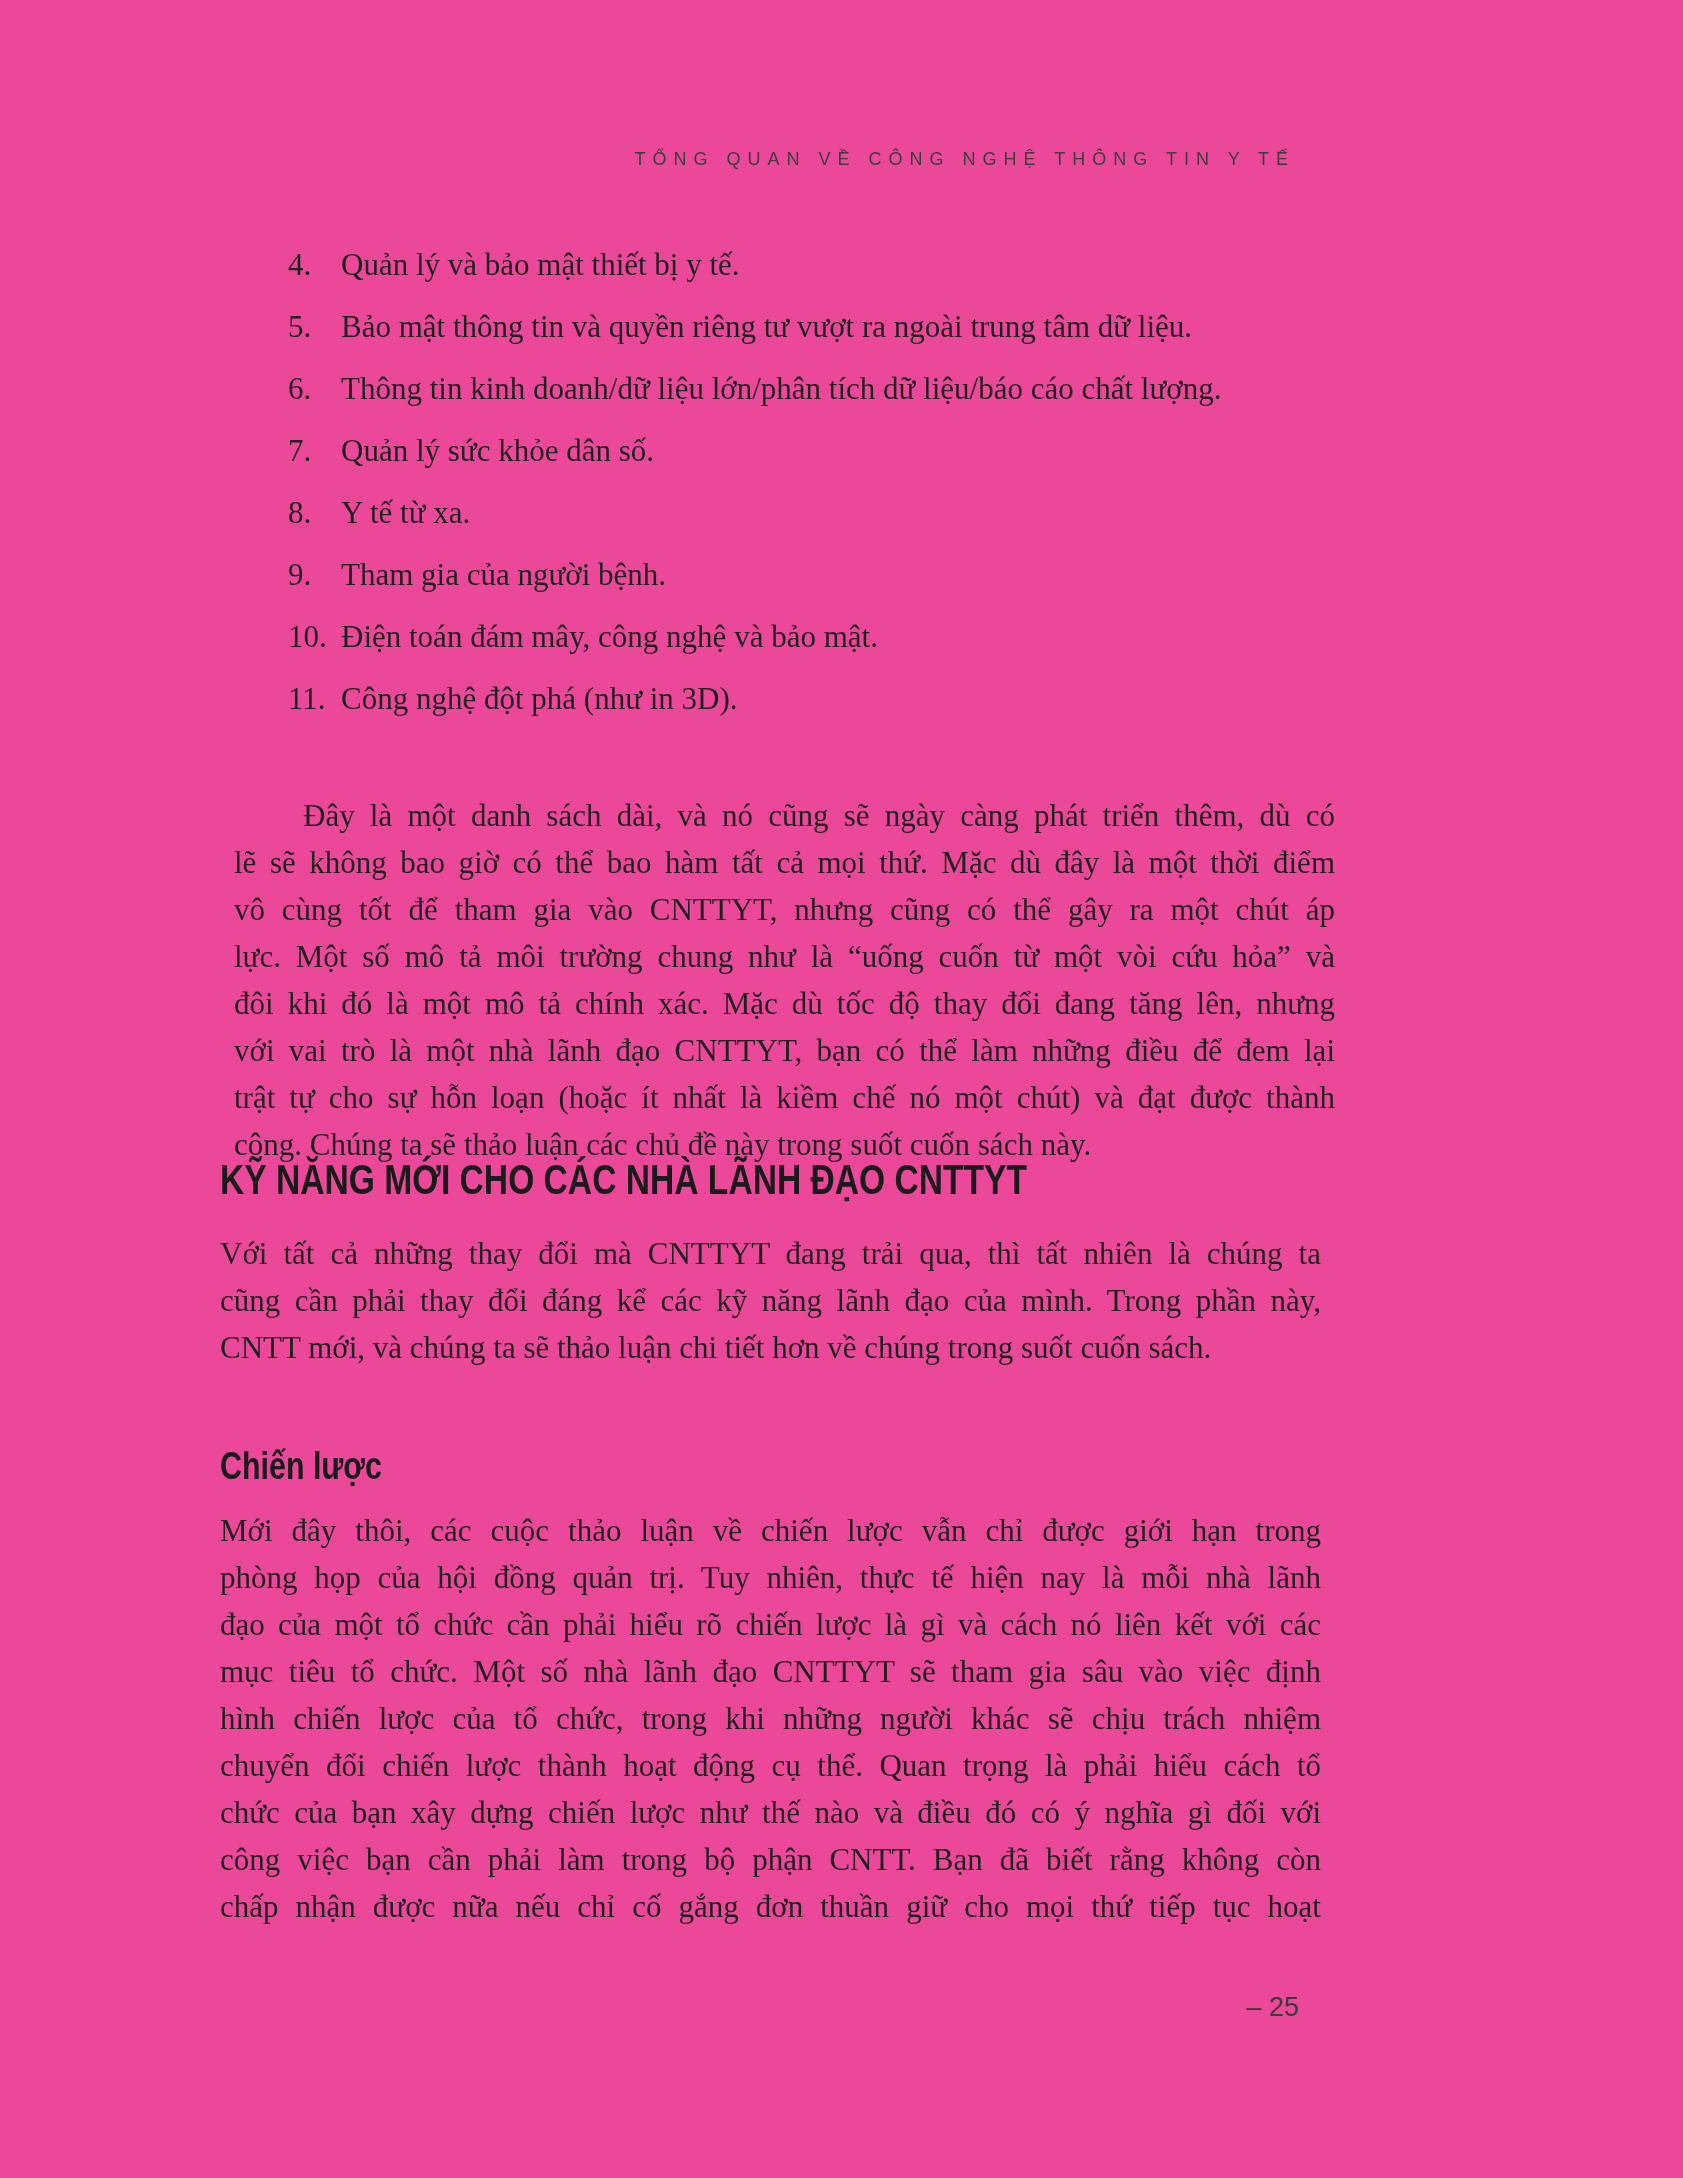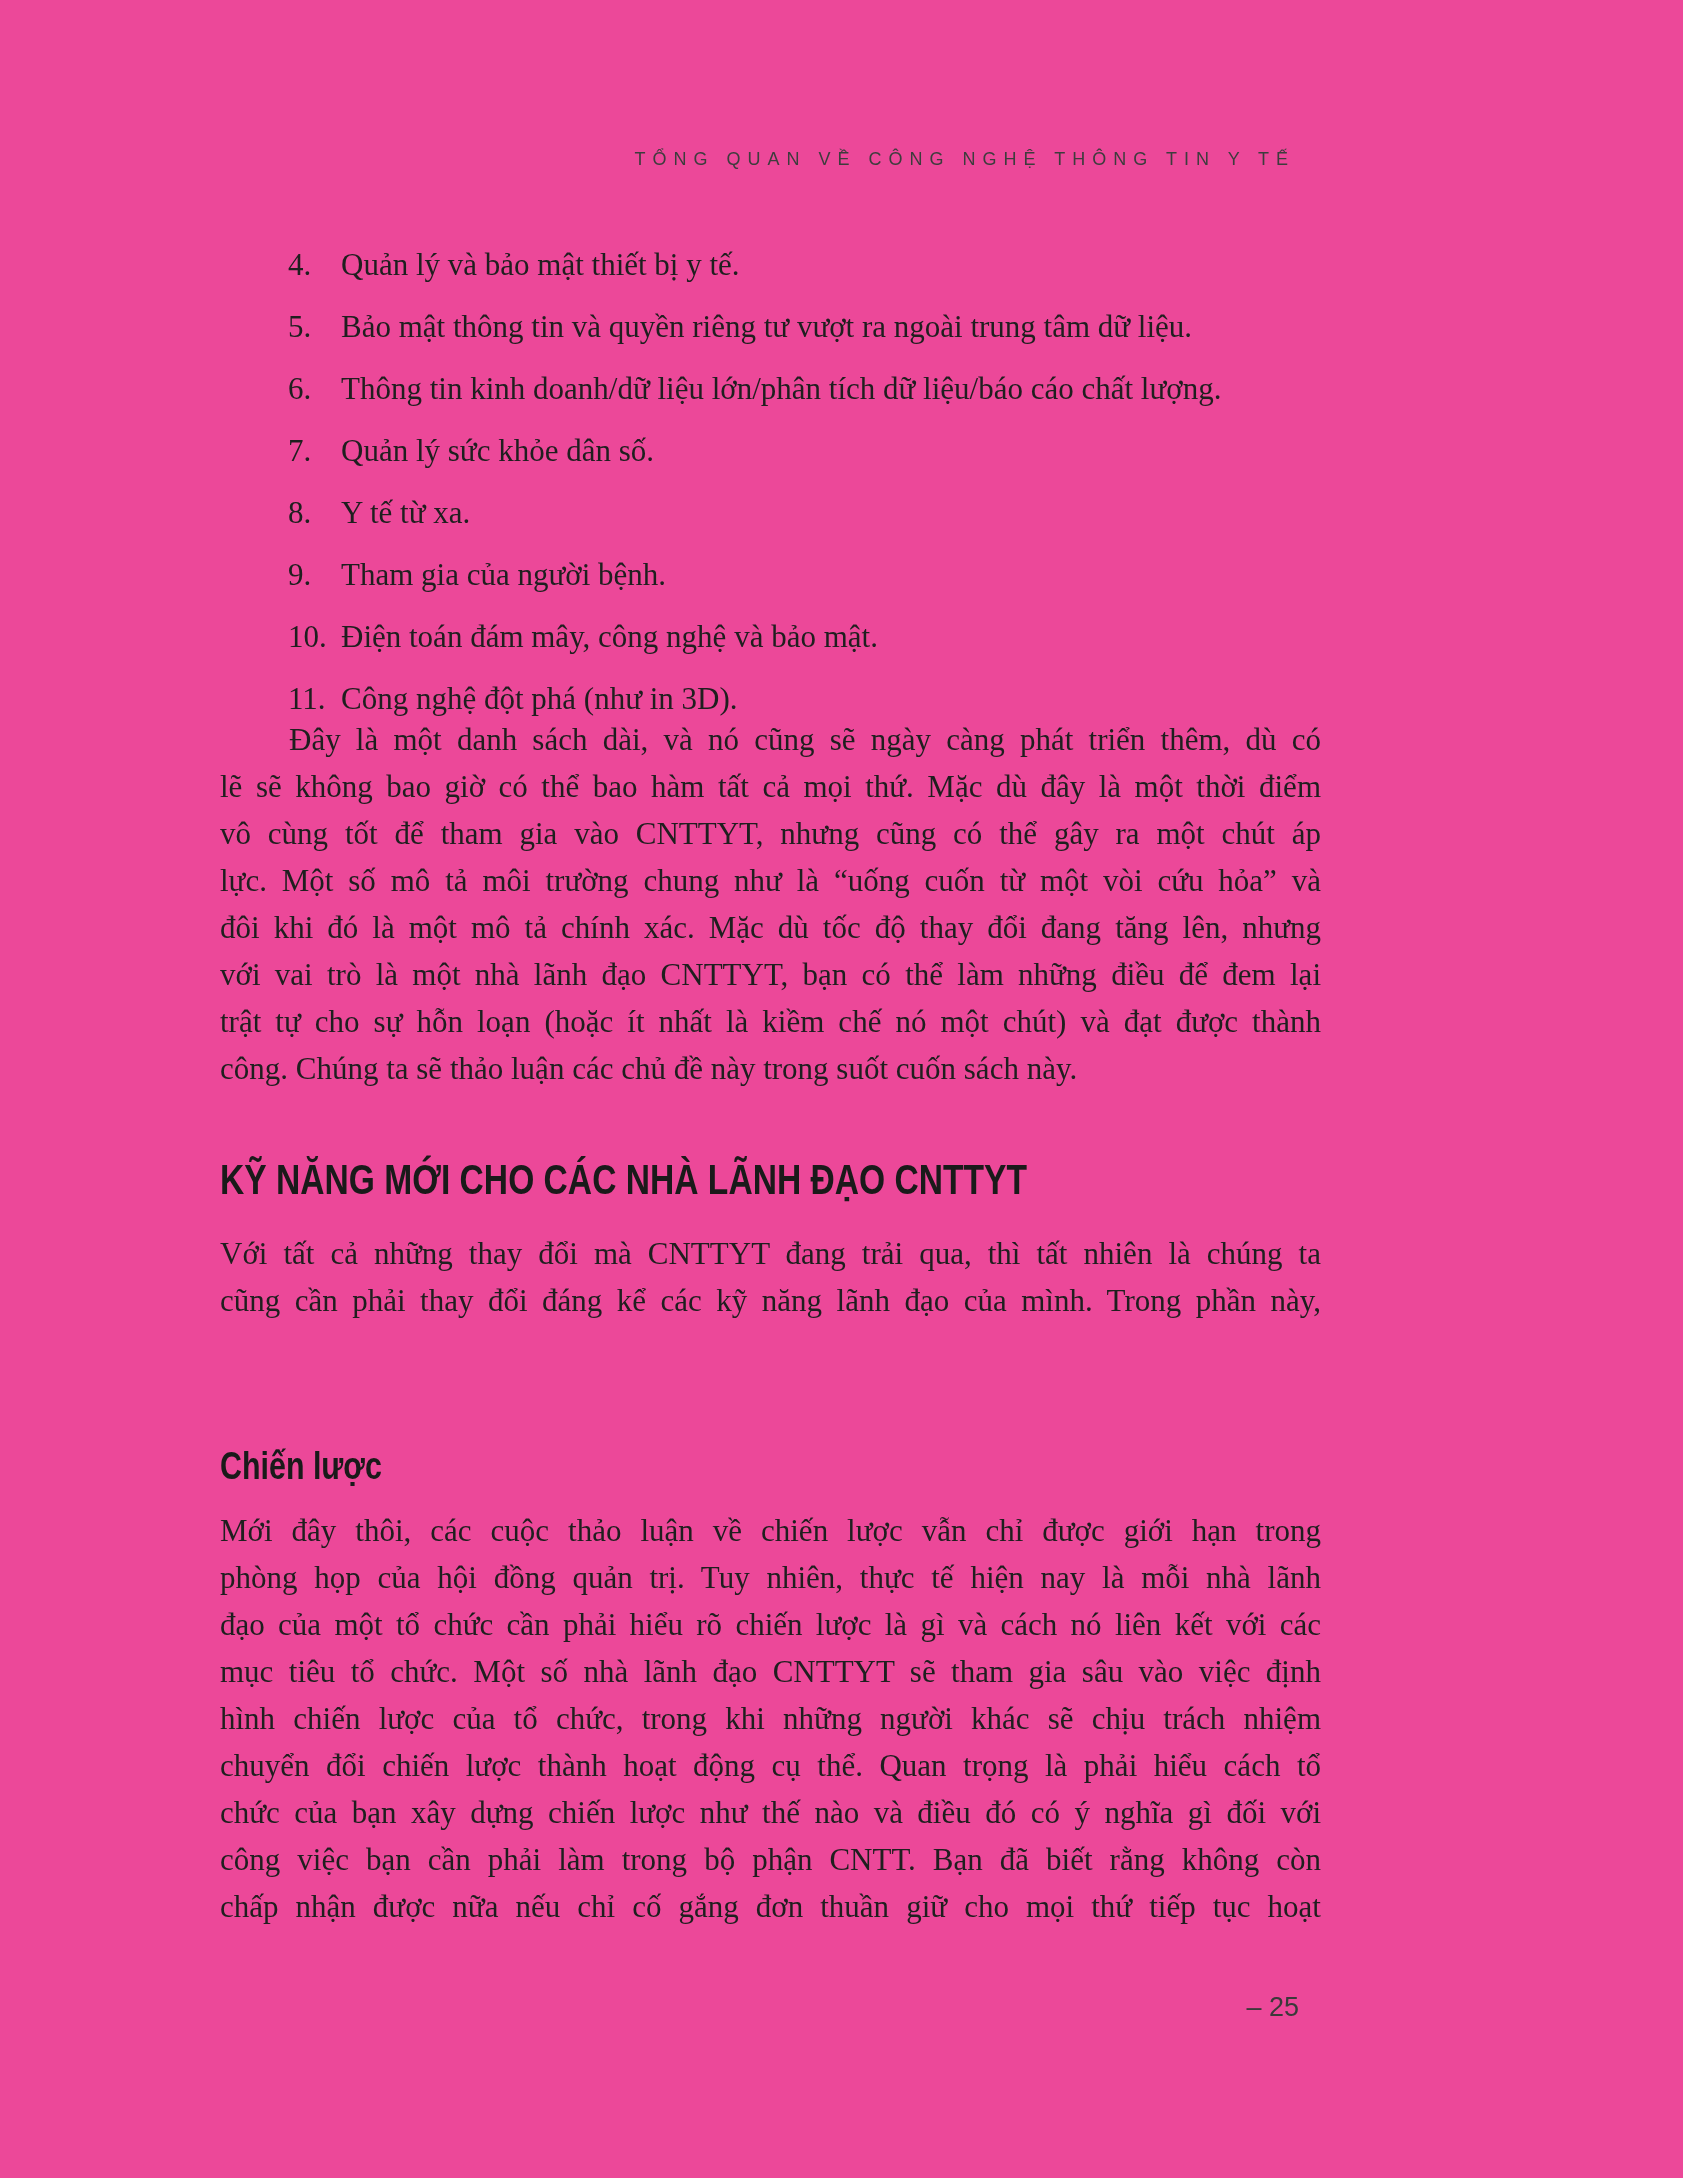--- a/index.html
+++ b/index.html
@@ -58,21 +58,21 @@
     font-size: 31px;
     line-height: 47px;
   }
   .pline {
     text-align: justify;
     text-align-last: justify;
     text-justify: inter-word;
   }
   .pline.indent { padding-left: 69px; }
   .pline.last { text-align-last: left; }
-  .p1 { top: 716px; }
+  .p1 { top: 792px; margin-left: 14px; }
   .p2 { top: 1230px; }
   .p3 { top: 1507px; }
   
   .sec-heading {
     position: absolute;
     left: 220px;
     top: 1156px;
     font-family: "Liberation Sans", sans-serif;
     font-weight: 700;
     font-size: 42px;
@@ -156,20 +156,21 @@
     <div class="pline">với vai trò là một nhà lãnh đạo CNTTYT, bạn có thể làm những điều để đem lại</div>
     <div class="pline">trật tự cho sự hỗn loạn (hoặc ít nhất là kiềm chế nó một chút) và đạt được thành</div>
     <div class="pline last">công. Chúng ta sẽ thảo luận các chủ đề này trong suốt cuốn sách này.</div>
   </div>
 
   <div class="sec-heading">KỸ NĂNG MỚI CHO CÁC NHÀ LÃNH ĐẠO CNTTYT</div>
 
   <div class="para p2">
     <div class="pline">Với tất cả những thay đổi mà CNTTYT đang trải qua, thì tất nhiên là chúng ta</div>
     <div class="pline">cũng cần phải thay đổi đáng kể các kỹ năng lãnh đạo của mình. Trong phần này,</div>
+    <div class="pline last">CNTT mới, và chúng ta sẽ thảo luận chi tiết hơn về chúng trong suốt cuốn sách.</div>
   </div>
 
   <div class="sub-heading">Chiến lược</div>
 
   <div class="para p3">
     <div class="pline">Mới đây thôi, các cuộc thảo luận về chiến lược vẫn chỉ được giới hạn trong</div>
     <div class="pline">phòng họp của hội đồng quản trị. Tuy nhiên, thực tế hiện nay là mỗi nhà lãnh</div>
     <div class="pline">đạo của một tổ chức cần phải hiểu rõ chiến lược là gì và cách nó liên kết với các</div>
     <div class="pline">mục tiêu tổ chức. Một số nhà lãnh đạo CNTTYT sẽ tham gia sâu vào việc định</div>
     <div class="pline">hình chiến lược của tổ chức, trong khi những người khác sẽ chịu trách nhiệm</div>

